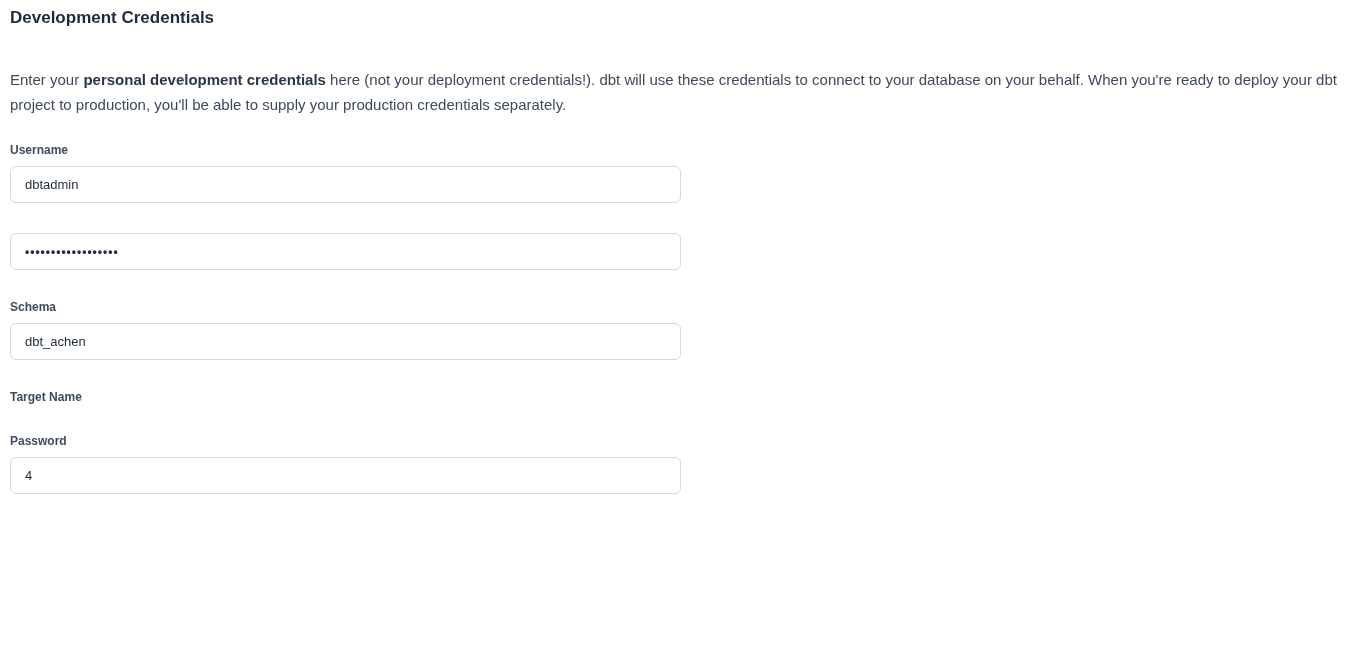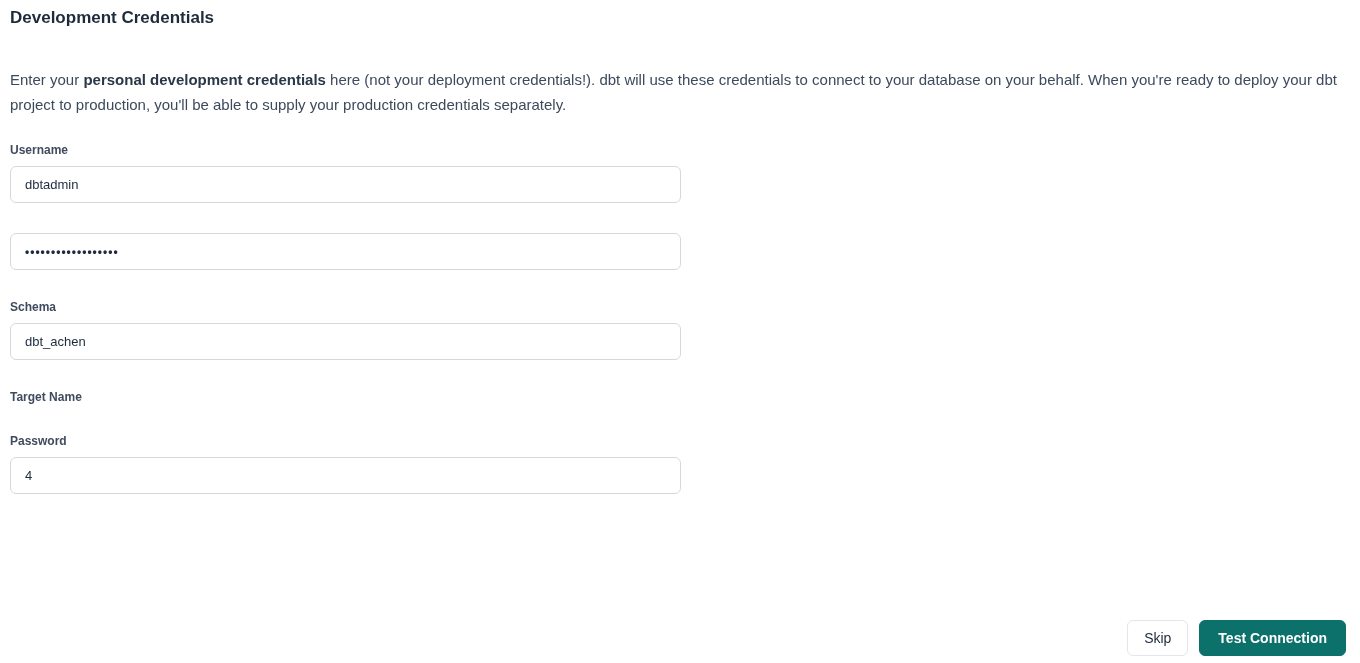--- a/index.html
+++ b/index.html
@@ -121,18 +121,14 @@
 
   <div class="field">
     <label>Target Name</label>
   </div>
 
   <div class="field">
     <label>Password</label>
     <input type="text" class="text-input" value="4" style="">
   </div>
 
-  <div class="footer">
-    <button class="btn secondary">Skip</button>
-    <button class="btn primary">Test Connection</button>
-  </div>
 
 </div>
 
 </body></html>

